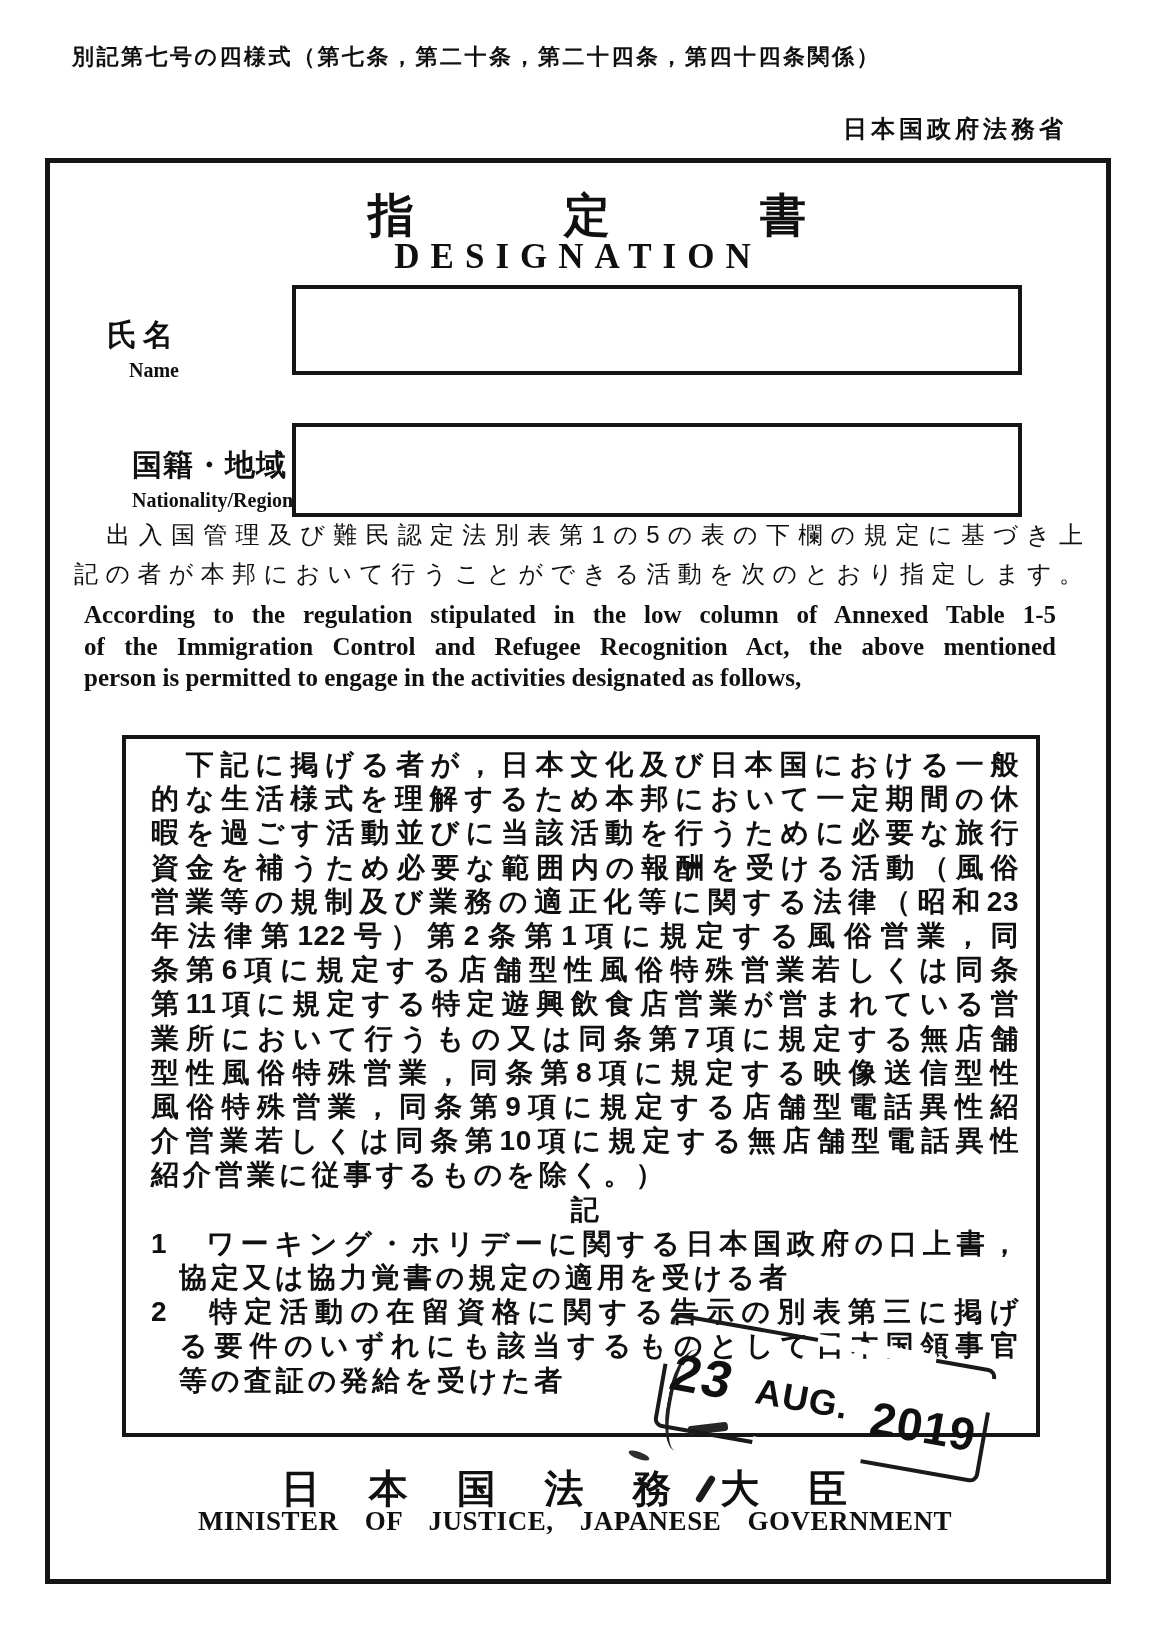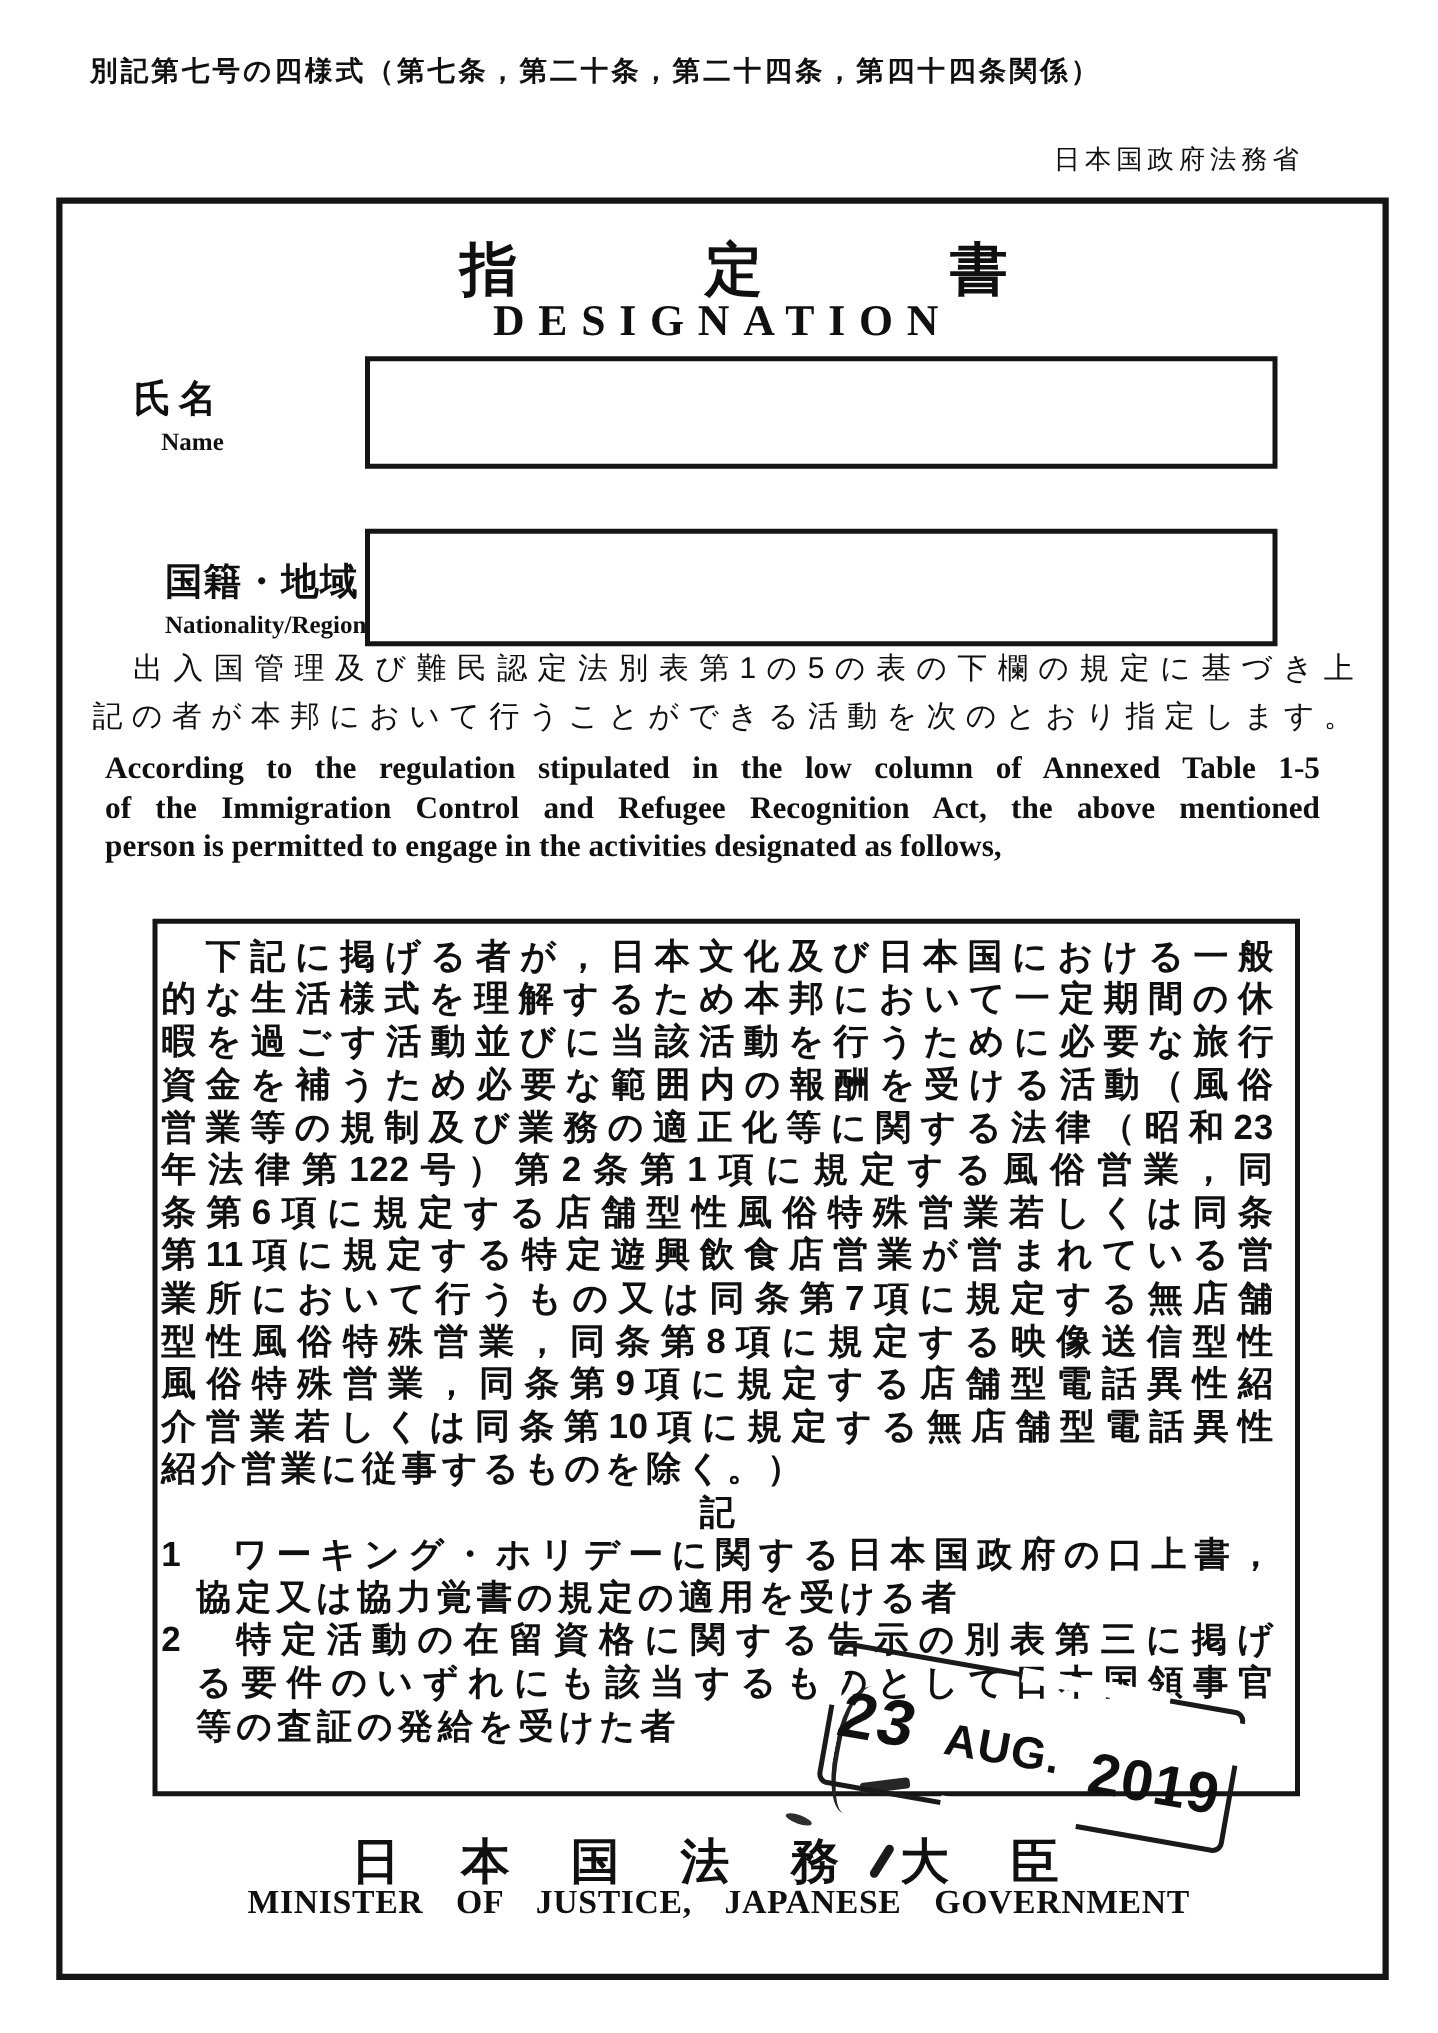--- a/index.html
+++ b/index.html
@@ -10,21 +10,21 @@
   }
   .jp{font-family:"Liberation Sans",sans-serif;font-weight:bold;}
   .en{font-family:"Liberation Serif",serif;font-weight:bold;}
 
   
   .form-note{
     position:absolute;left:72px;top:42px;font-size:22px;font-weight:bold;
     letter-spacing:2.5px;white-space:nowrap;
   }
   .issuer{
-    position:absolute;left:843px;top:113px;font-size:21px;font-weight:normal;
+    position:absolute;left:843px;top:113px;font-size:24px;font-weight:bold;
     letter-spacing:4px;white-space:nowrap;
   }
 
   
   .outer-box{
     position:absolute;left:45px;top:158px;width:1056px;height:1416px;
     border:5px solid #151515;
   }
 
   
@@ -33,21 +33,21 @@
     justify-content:space-between;font-size:46px;font-weight:bold;
   }
   .title-en{
     position:absolute;left:0;right:0;top:74px;text-align:center;
     font-size:35px;letter-spacing:11px;
   }
 
   
   .field-label-ja{font-size:30px;font-weight:bold;letter-spacing:6px;white-space:nowrap;}
   .field-label-en{font-size:20px;margin-top:3px;white-space:nowrap;text-align:right;}
-  .name-label{position:absolute;left:57px;top:136px;}
+  .name-label{position:absolute;left:57px;top:152px;}
   .nat-label{position:absolute;left:50px;top:282px;margin-left:32px;}
   .nat-label .field-label-ja{letter-spacing:1px;}
   .field-box{
     position:absolute;left:242px;width:722px;border:4px solid #151515;background:#fff;
   }
   .name-box{top:122px;height:82px;}
   .nat-box{top:260px;height:86px;}
 
   
   .preamble-ja{position:absolute;left:24px;top:352px;width:1010px;}
@@ -57,21 +57,21 @@
   }
   .preamble-en{position:absolute;left:34px;top:436px;width:972px;}
   .preamble-en .eline{
     font-size:25px;line-height:31.5px;text-align:justify;text-align-last:justify;
   }
   .preamble-en .eline.last{text-align-last:left;}
 
   
   .inner-box{
     position:absolute;left:72px;top:572px;width:918px;height:702px;
-    border:4px solid #151515;box-sizing:border-box;padding:9px 17px 0 3px;
+    border:4px solid #151515;box-sizing:border-box;padding:9px 17px 0 25px;
   }
   .jp-line{
     font-size:28px;font-weight:bold;line-height:34.2px;letter-spacing:0.5px;
     text-align:justify;text-align-last:justify;
   }
   .jp-line.left{text-align:left;text-align-last:left;}
   .jp-line.center{text-align:center;text-align-last:center;}
   .jp-line.indent{padding-left:28px;}
   .jp-line.ls4{letter-spacing:4px;}
 

